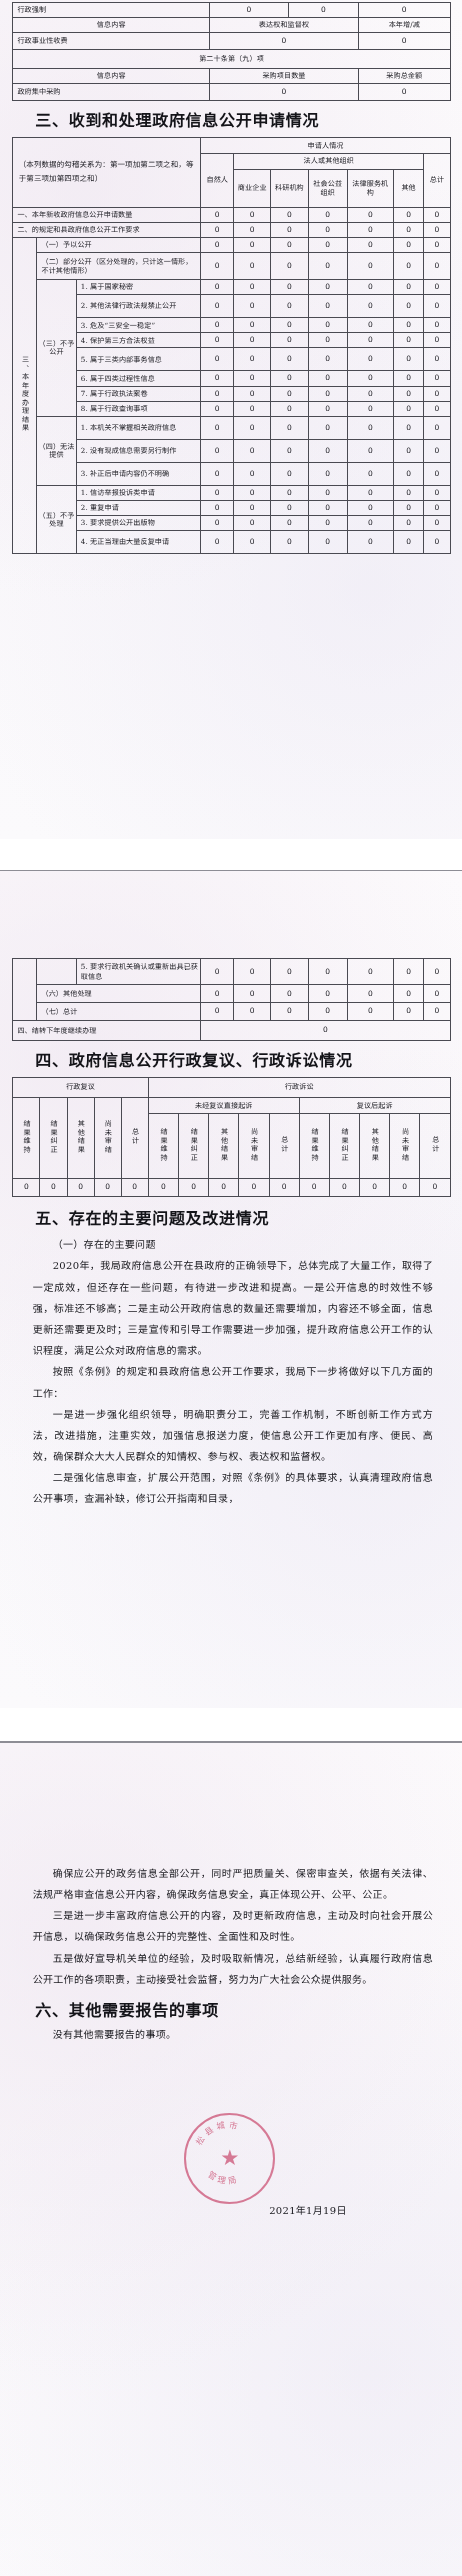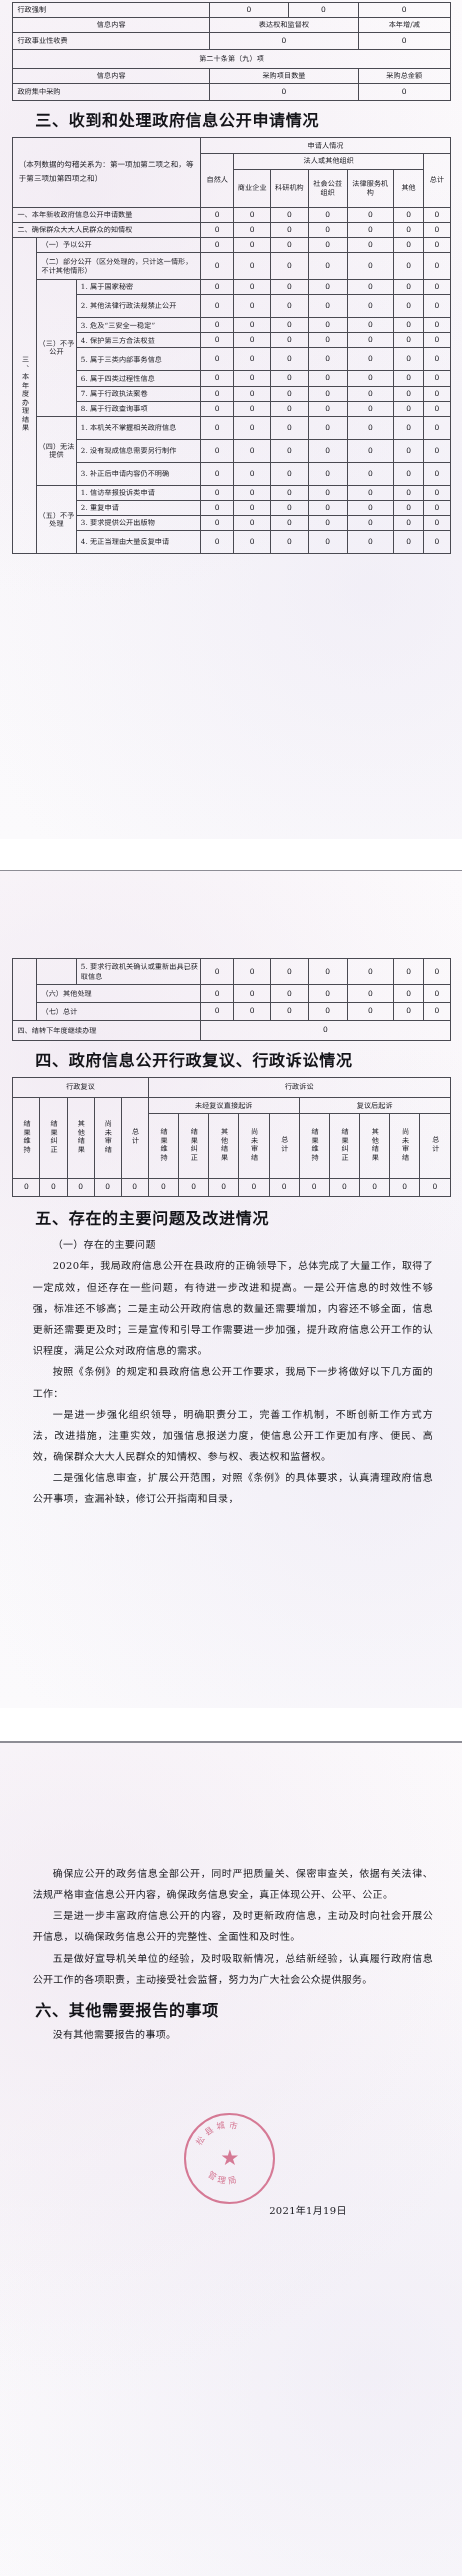--- a/index.html
+++ b/index.html
@@ -205,21 +205,21 @@
         <td class="num">0</td>
         <td class="num">0</td>
         <td class="num">0</td>
         <td class="num">0</td>
         <td class="num">0</td>
         <td class="num">0</td>
         <td class="num">0</td>
       </tr>
 
       <tr>
-        <td colspan="3" class="l">二、确保群众大大人民群众的知情权</td>
+        <td colspan="3" class="l">二、的规定和县政府信息公开工作要求</td>
         <td class="num">0</td>
         <td class="num">0</td>
         <td class="num">0</td>
         <td class="num">0</td>
         <td class="num">0</td>
         <td class="num">0</td>
         <td class="num">0</td>
       </tr>
 
       <tr>

